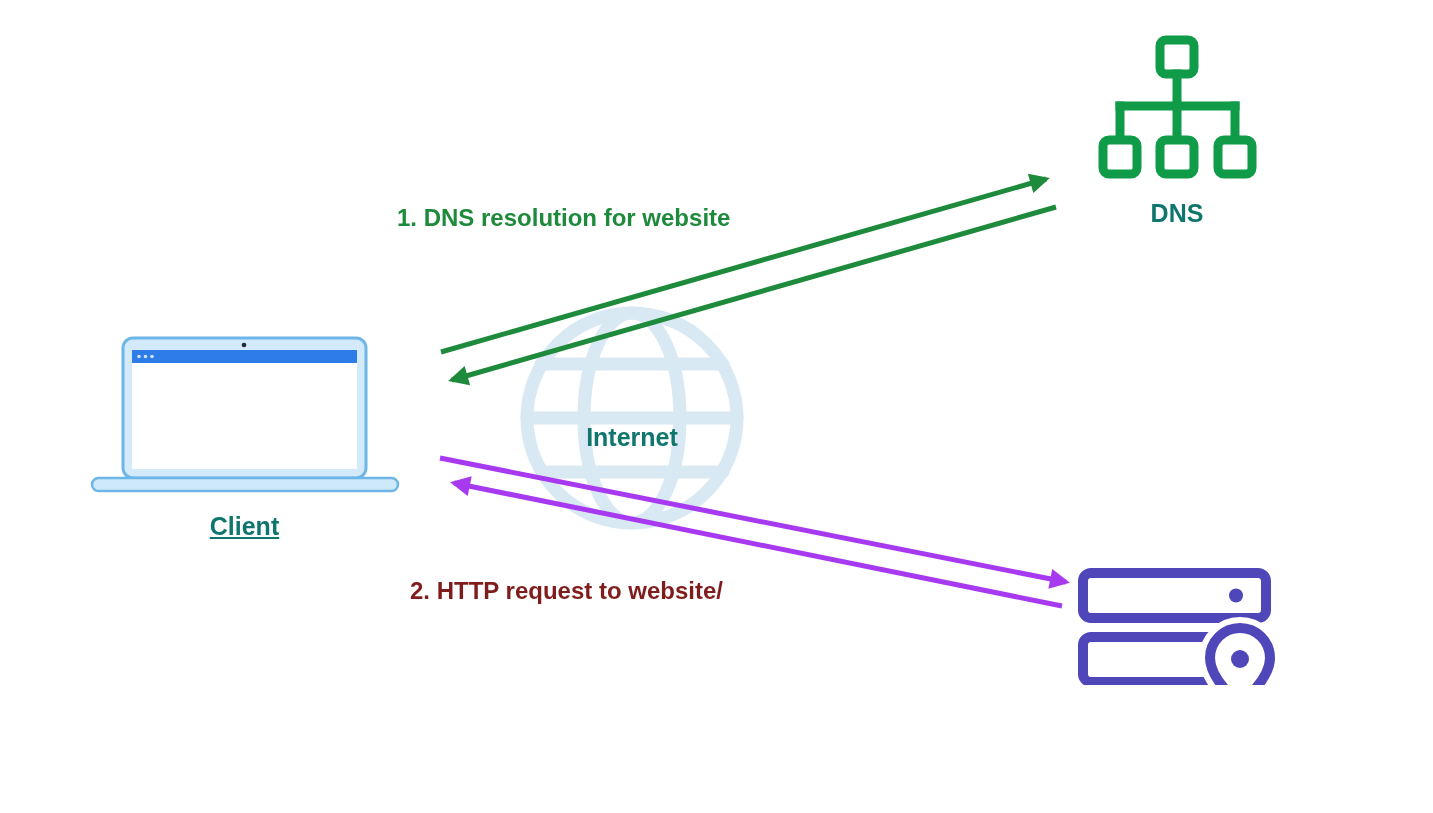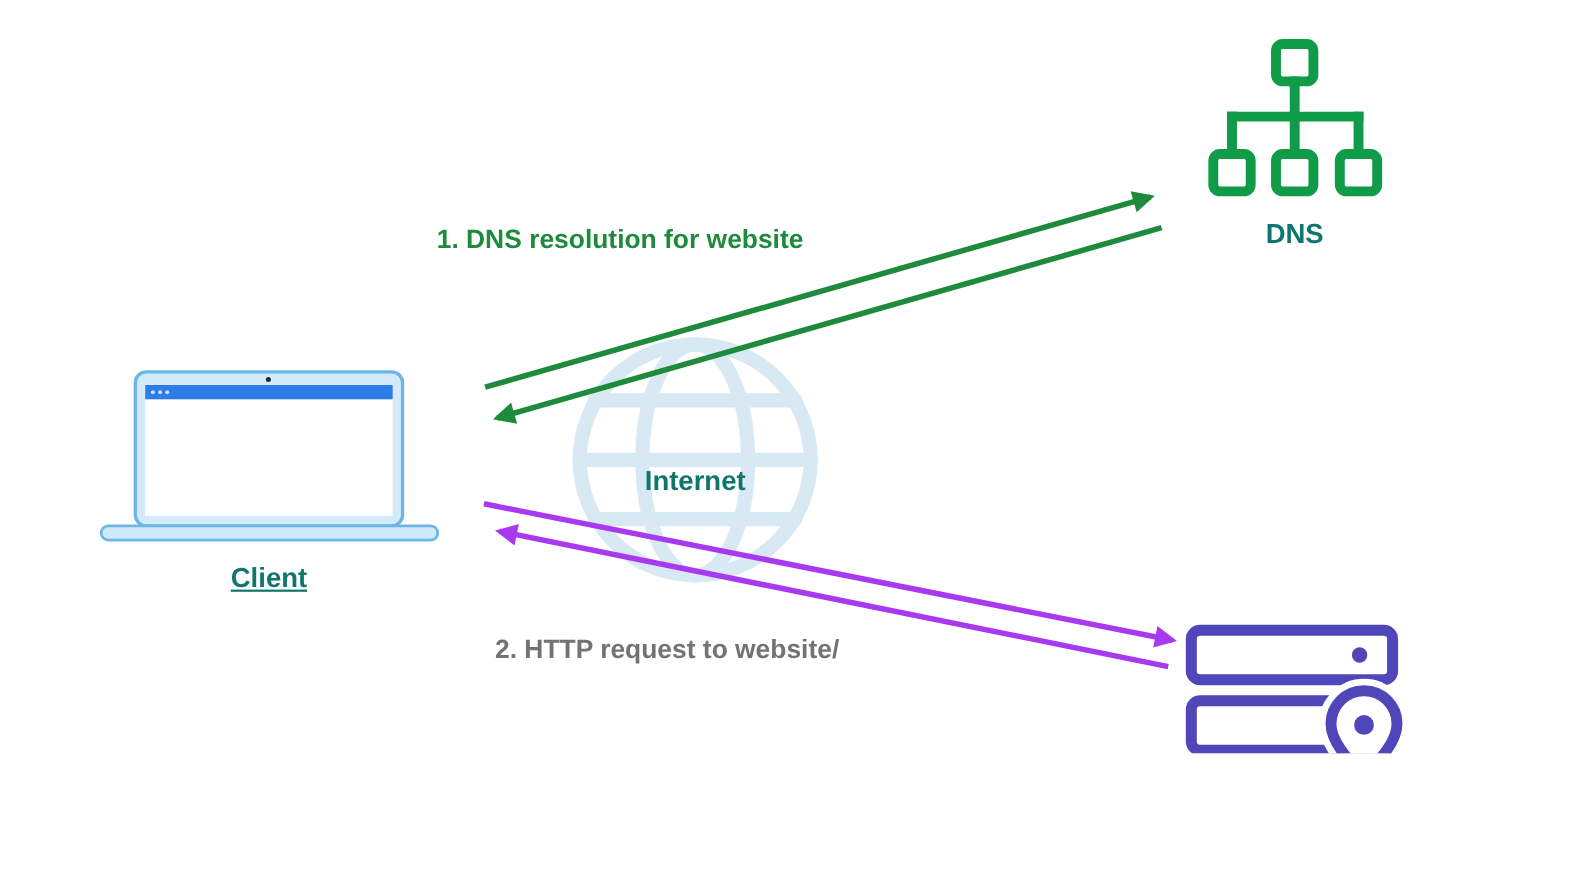--- a/index.html
+++ b/index.html
@@ -14,21 +14,21 @@
   #diagram-svg { position: absolute; left: 0; top: 0; width: 1433px; height: 813px; }
   .label {
     position: absolute;
     font-weight: 700;
     white-space: nowrap;
     color: #0f766e;
   }
   .node-label { font-size: 25px; text-align: center; }
   .flow-label { font-size: 24px; }
   .flow-label-green { color: #1e8a3c; }
-  .flow-label-purple { color: #737373; margin-left: 40px; }
+  .flow-label-purple { color: #7f1d1d; }
   #client-label   { left: 122px; top: 512px; width: 245px; text-decoration: underline; }
   #internet-label { left: 514px; top: 407px; width: 236px; margin-top: 16px; }
   #dns-label      { left: 1103px; top: 199px; width: 148px; }
   #origin-label   { left: 1048px; top: 728px; width: 258px; }
   #dns-flow-label { left: 397px; top: 204px; }
   #http-flow-label { left: 410px; top: 575px; line-height: 31px; }
   #http-flow-label .line2 { padding-left: 26px; }
 </style>
 </head>
 <body>

